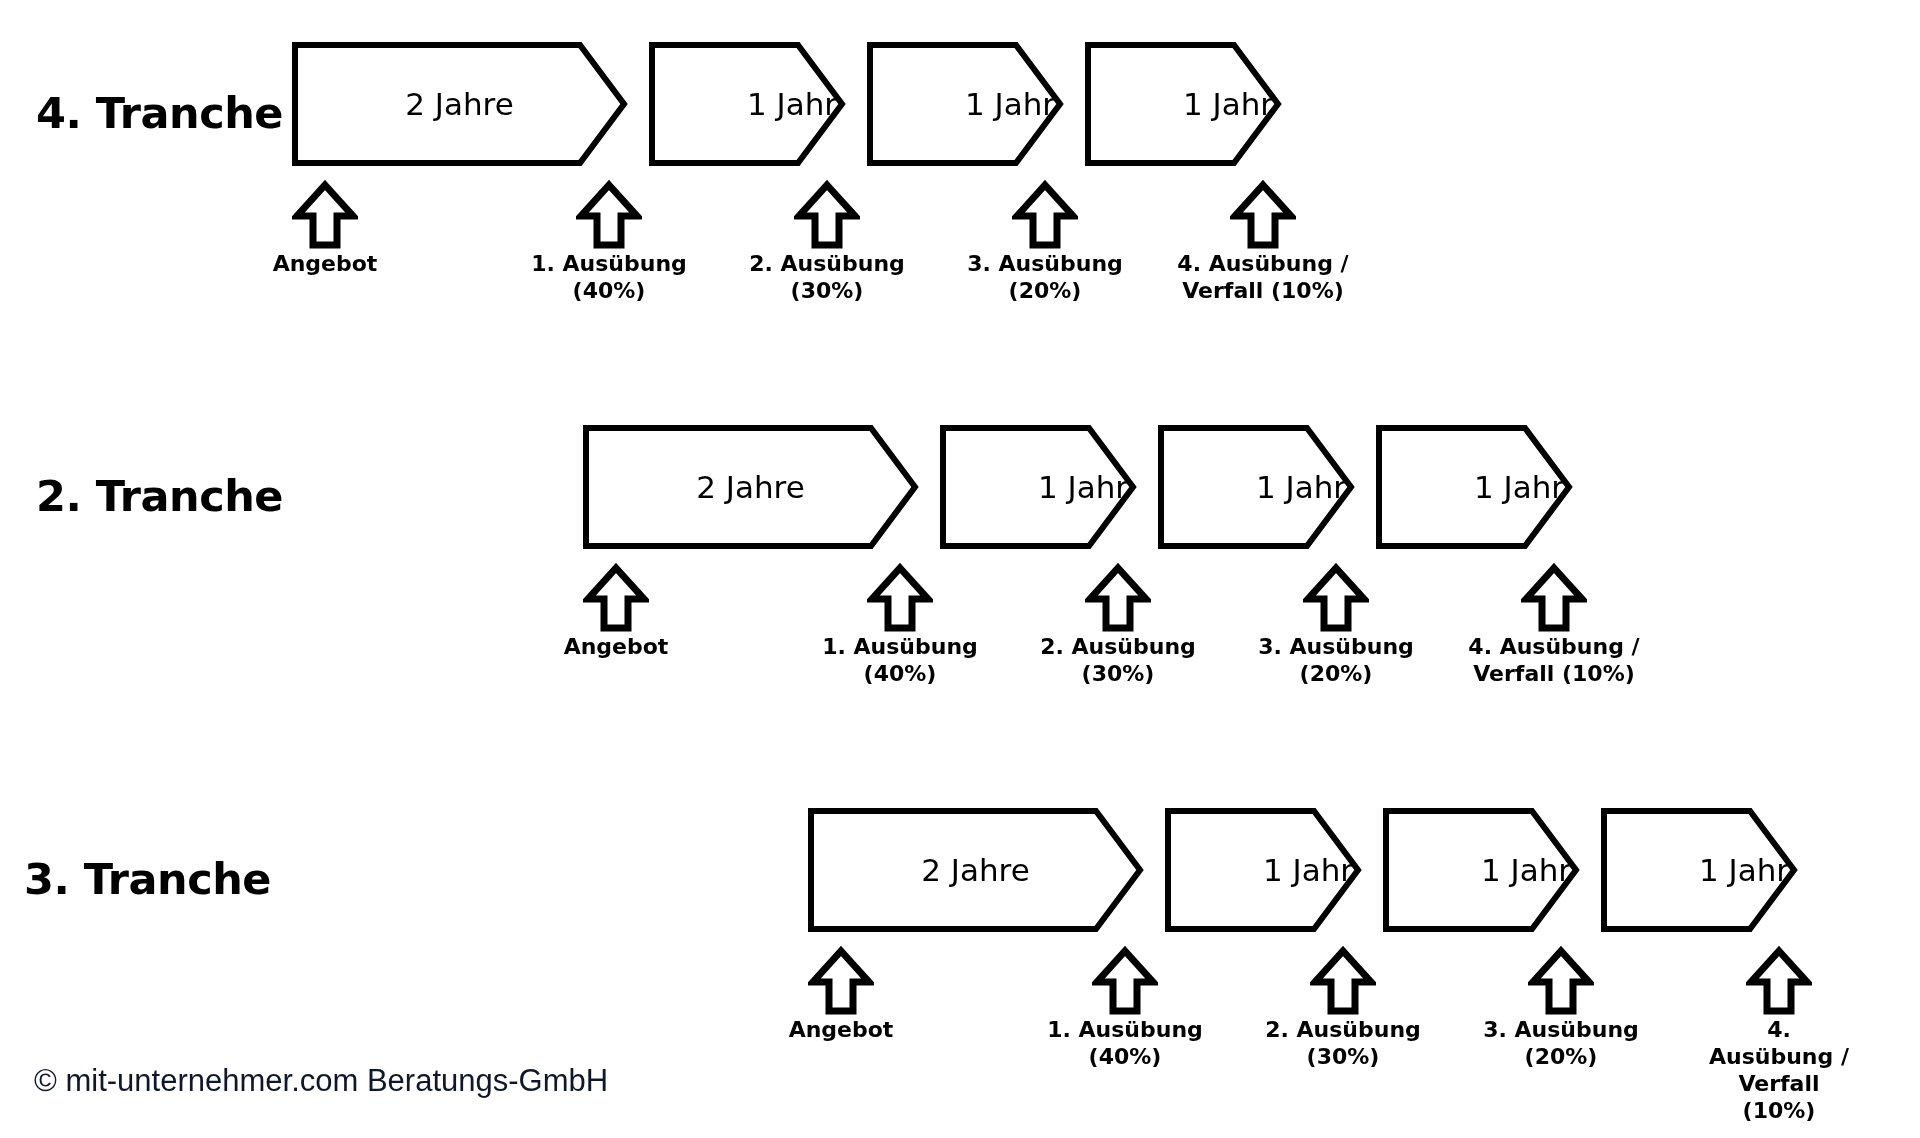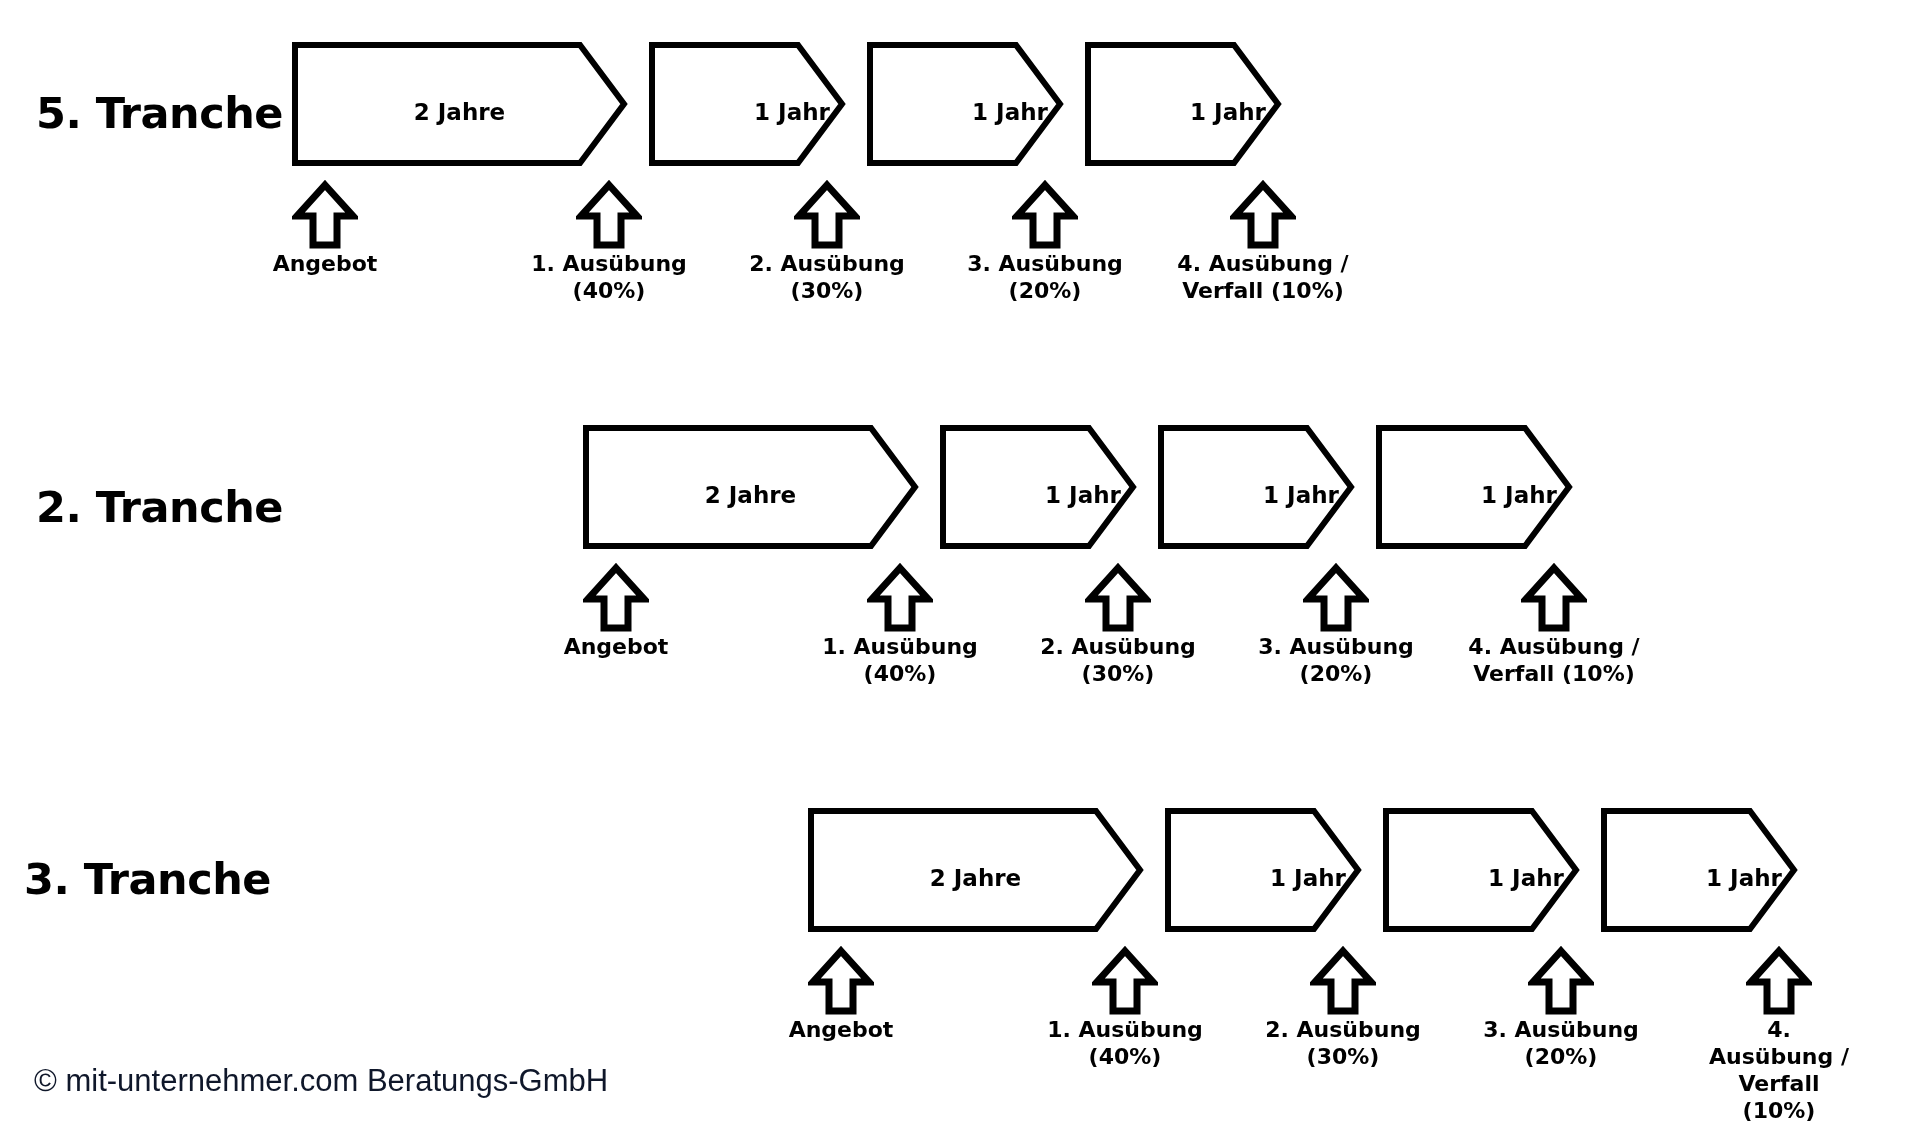--- a/index.html
+++ b/index.html
@@ -21,26 +21,25 @@
     white-space:nowrap;
     font-family:"DejaVu Sans","Liberation Sans",sans-serif;
   }
   .chev{position:absolute;}
   .chev svg{display:block;overflow:visible;}
   .chev-text{
     position:absolute;
     top:0;left:0;
     width:100%;height:100%;
     display:flex;align-items:center;justify-content:center;
-    font-weight:bold;
-    font-size:23px;
+    font-weight:normal;
+    font-size:31px;
     color:#000;
     white-space:nowrap;
     pointer-events:none;
-    margin-top:8px;
   }
   .chev-text.wide{padding-right:44px;}
   .chev-text.narrow{padding-right:40px;padding-left:45px;}
   .uparrow{position:absolute;}
   .uparrow svg{display:block;}
   .marker-label{
     position:absolute;
     font-weight:bold;
     font-size:22px;
     line-height:27px;
@@ -56,21 +55,21 @@
     font-size:31px;
     color:#0f172a;
     white-space:nowrap;
   }
 </style>
 </head>
 <body>
 
 <div id="stage">
     <div class="row">
-      <div class="tranche-label" style="left: 36px; top: 88px;">5. Tranche</div>
+      <div class="tranche-label" style="left: 36px; top: 88px;">4. Tranche</div>
       <div class="chev" style="left: 292px; top: 42px; width: 335px; height: 124px;">
         <svg width="335" height="124" viewBox="0 0 335 124">
           <polygon points="3,3 288,3 332,62 288,121 3,121" fill="#ffffff" stroke="#000000" stroke-width="6" stroke-linejoin="miter"></polygon>
         </svg>
         <div class="chev-text wide">2 Jahre</div>
       </div>
       <div class="chev" style="left: 649px; top: 42px; width: 196px; height: 124px;">
         <svg width="196" height="124" viewBox="0 0 196 124">
           <polygon points="3,3 149,3 193,62 149,121 3,121" fill="#ffffff" stroke="#000000" stroke-width="6" stroke-linejoin="miter"></polygon>
         </svg>
@@ -117,21 +116,21 @@
 (20%)</div>
       <div class="uparrow" style="left: 1230px; top: 180px;">
         <svg width="66" height="70" viewBox="0 0 66 70">
           <polygon points="33,5 61,36 45,36 45,65 21,65 21,36 5,36" fill="#ffffff" stroke="#000000" stroke-width="7" stroke-linejoin="miter"></polygon>
         </svg>
       </div>
       <div class="marker-label" style="left: 1263px; top: 250px;">4. Ausübung /
 Verfall (10%)</div>
     </div>
     <div class="row">
-      <div class="tranche-label" style="left: 36px; top: 482px;">2. Tranche</div>
+      <div class="tranche-label" style="left: 36px; top: 471px;">2. Tranche</div>
       <div class="chev" style="left: 583px; top: 425px; width: 335px; height: 124px;">
         <svg width="335" height="124" viewBox="0 0 335 124">
           <polygon points="3,3 288,3 332,62 288,121 3,121" fill="#ffffff" stroke="#000000" stroke-width="6" stroke-linejoin="miter"></polygon>
         </svg>
         <div class="chev-text wide">2 Jahre</div>
       </div>
       <div class="chev" style="left: 940px; top: 425px; width: 196px; height: 124px;">
         <svg width="196" height="124" viewBox="0 0 196 124">
           <polygon points="3,3 149,3 193,62 149,121 3,121" fill="#ffffff" stroke="#000000" stroke-width="6" stroke-linejoin="miter"></polygon>
         </svg>

